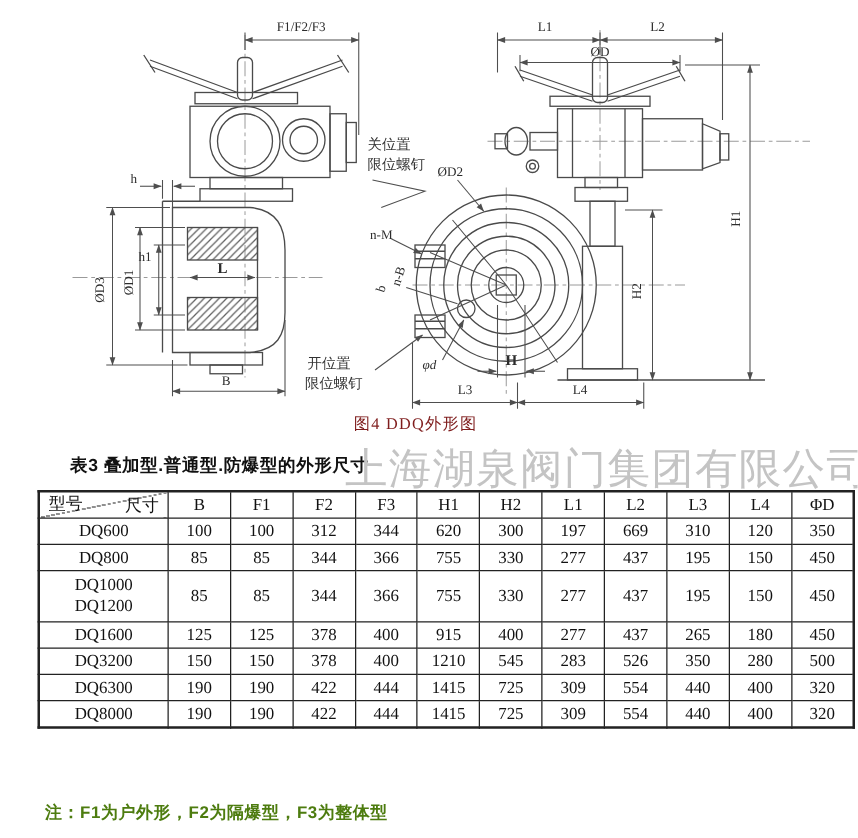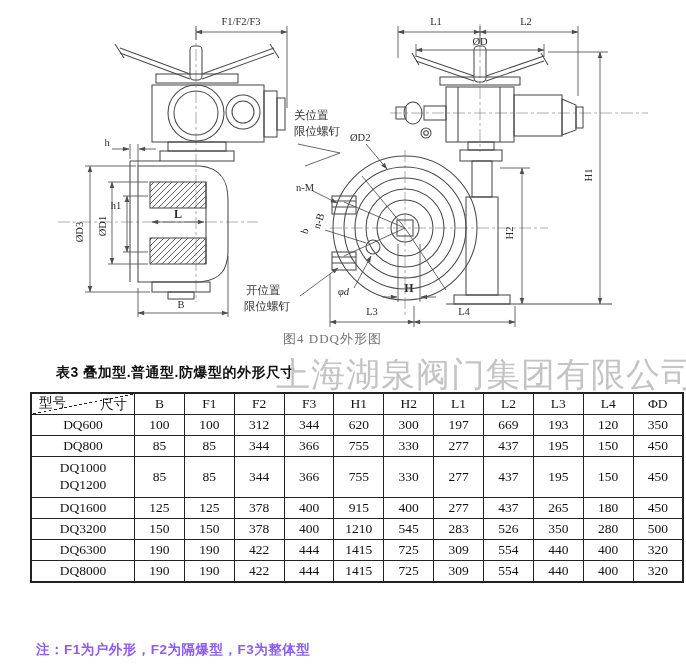--- a/index.html
+++ b/index.html
@@ -13,21 +13,21 @@
   svg.draw{position:absolute;left:0;top:0;}
   .dln{stroke:#4a4a4a;fill:none;stroke-width:1.05;}
   .cl{stroke:#9a9a9a;fill:none;stroke-width:0.8;stroke-dasharray:12 3 3 3;}
   .dim{stroke:#4e4e4e;fill:none;stroke-width:0.85;}
   svg text{font-family:"Liberation Serif",serif;font-size:10.5px;fill:#2c2c2c;}
   svg text.cjk{font-size:11.5px;font-family:"Liberation Sans",sans-serif;fill:#333;}
   svg text.bold{font-weight:bold;font-size:12px;}
   svg text.mid{text-anchor:middle;}
 
   .caption{
-    position:absolute;left:283px;top:330px;font-size:13px;color:#737373;
+    position:absolute;left:283px;top:330px;font-size:13px;color:#7f1d1d;
     font-family:"Liberation Serif",serif;letter-spacing:1px;
   }
   .watermark{
     position:absolute;left:276px;top:352px;width:400px;font-size:34px;
     color:#c4c4c4;letter-spacing:1px;font-family:"Liberation Sans",sans-serif;
     white-space:nowrap;z-index:6;pointer-events:none;
   }
   .tbl-title{
     position:absolute;left:56px;top:364px;font-size:14px;font-weight:bold;
     font-family:Liberation Sans, sans-serif;color:#111;letter-spacing:0.5px;z-index:2;
@@ -48,21 +48,21 @@
     width:102px;height:42px;position:relative;
     background:linear-gradient(to bottom right,transparent 49.4%,#222 49.4%,#222 50.8%,transparent 50.8%);
     font-family:"Liberation Sans",sans-serif;font-size:13px;font-weight:bold;
   }
   th.corner .c-top{position:absolute;right:7px;top:2px;text-align:right;}
   th.corner .c-bot{position:absolute;left:7px;bottom:2px;font-family:Liberation Mono, monospace;}
   td.model-cell{font-size:13.5px;line-height:1.25;margin-left:28px;}
   tr.tall td{height:40px;}
   .note{
     position:absolute;left:36px;top:641px;font-size:13.5px;font-weight:bold;
-    font-family:"Liberation Sans",sans-serif;color:#8b5cf6;letter-spacing:0.5px;
+    font-family:"Liberation Sans",sans-serif;color:#4d7c0f;letter-spacing:0.5px;
   }
 </style>
 </head>
 <body>
 
 <div class="page">
 
   <svg class="draw" width="686" height="352" viewBox="0 0 686 352">
     <defs>
       <marker id="ar" viewBox="0 0 10 10" refX="9" refY="5" markerWidth="10" markerHeight="8" orient="auto-start-reverse">
@@ -251,21 +251,21 @@
             <div>DQ600</div>
           </td>
           <td>100</td>
           <td>100</td>
           <td>312</td>
           <td>344</td>
           <td>620</td>
           <td>300</td>
           <td>197</td>
           <td>669</td>
-          <td>193</td>
+          <td>310</td>
           <td>120</td>
           <td>350</td>
         </tr>
         <tr>
           <td class="model-cell">
             <div>DQ800</div>
           </td>
           <td>85</td>
           <td>85</td>
           <td>344</td>

